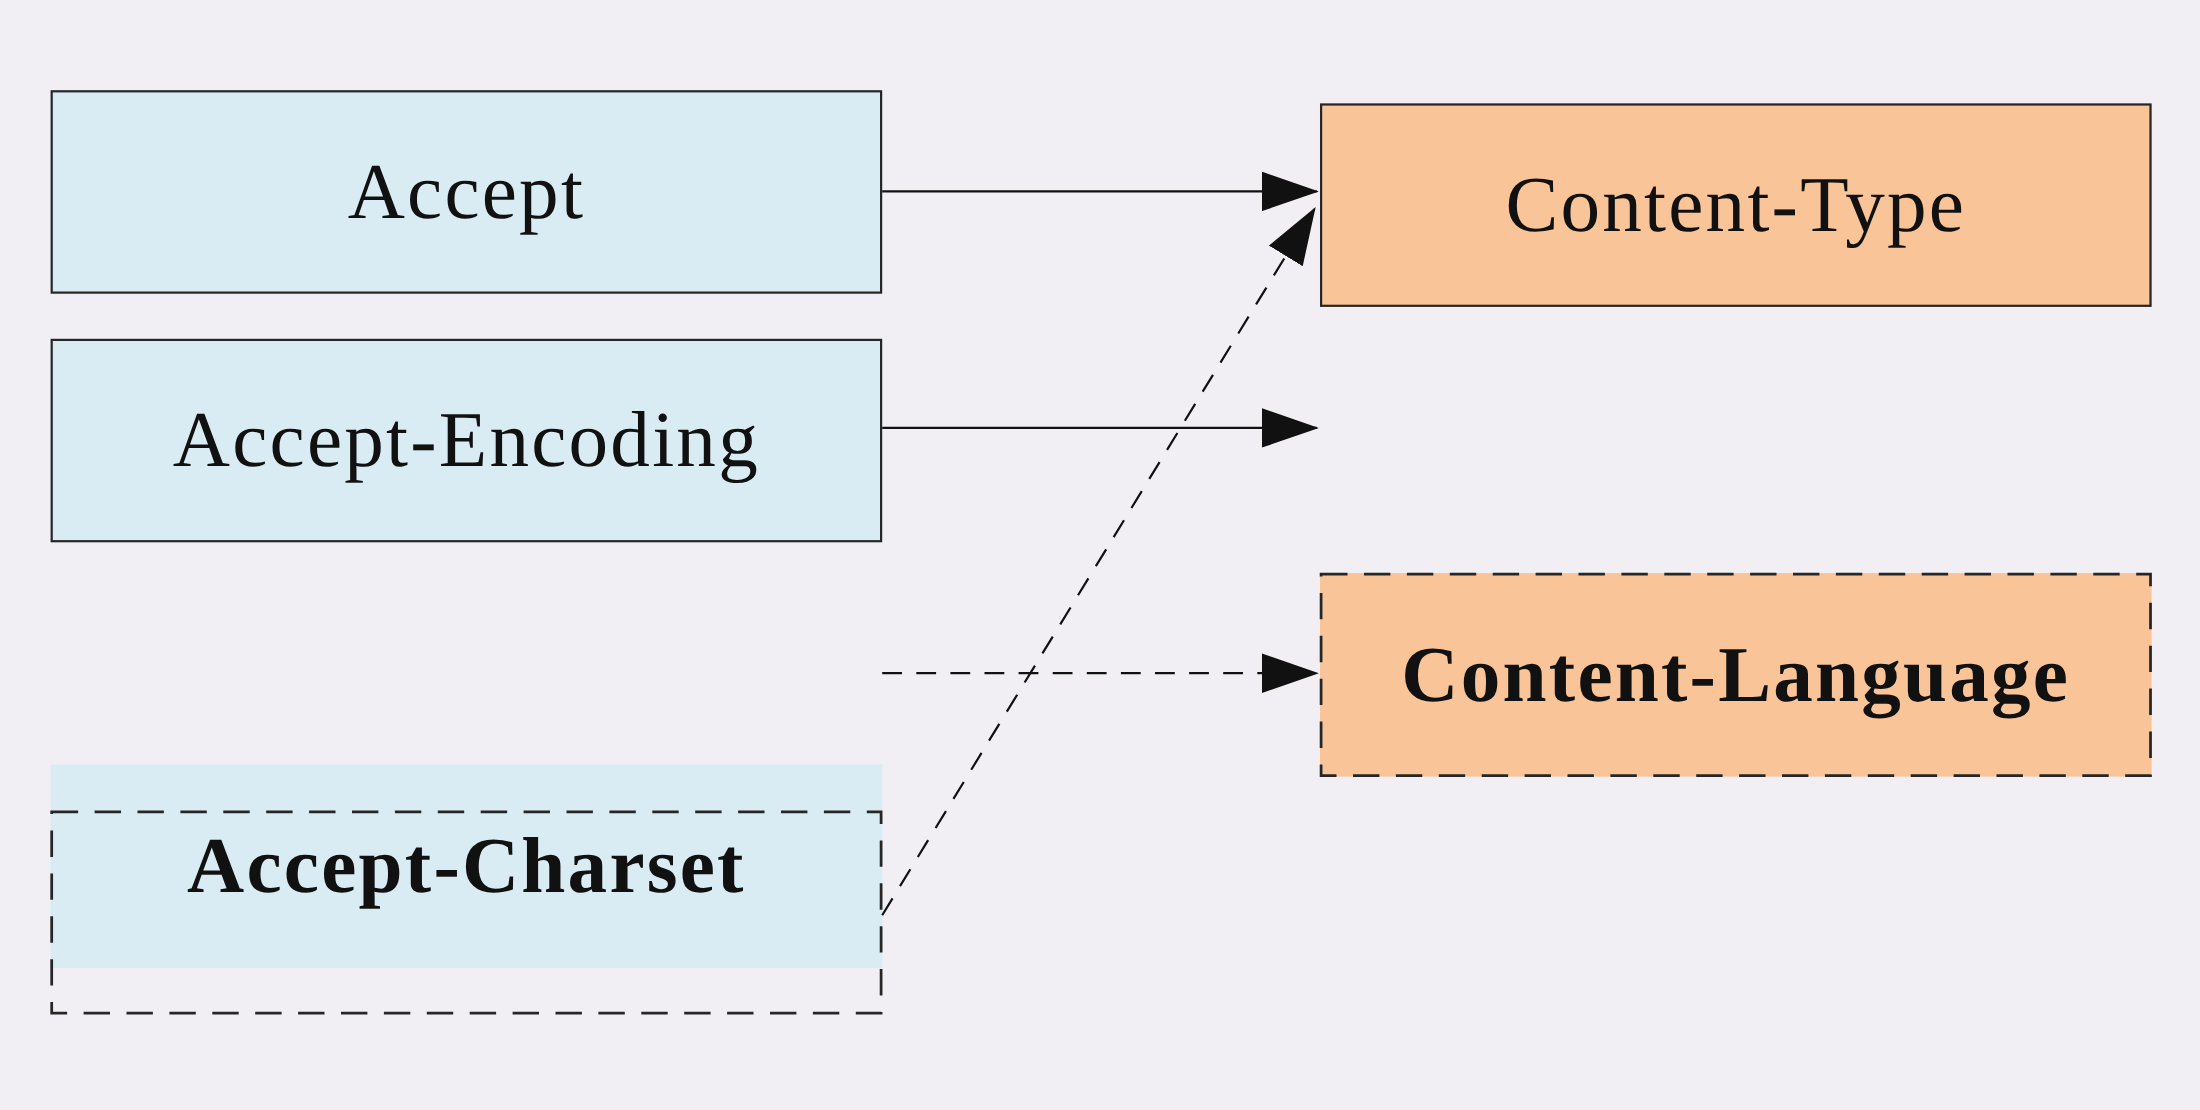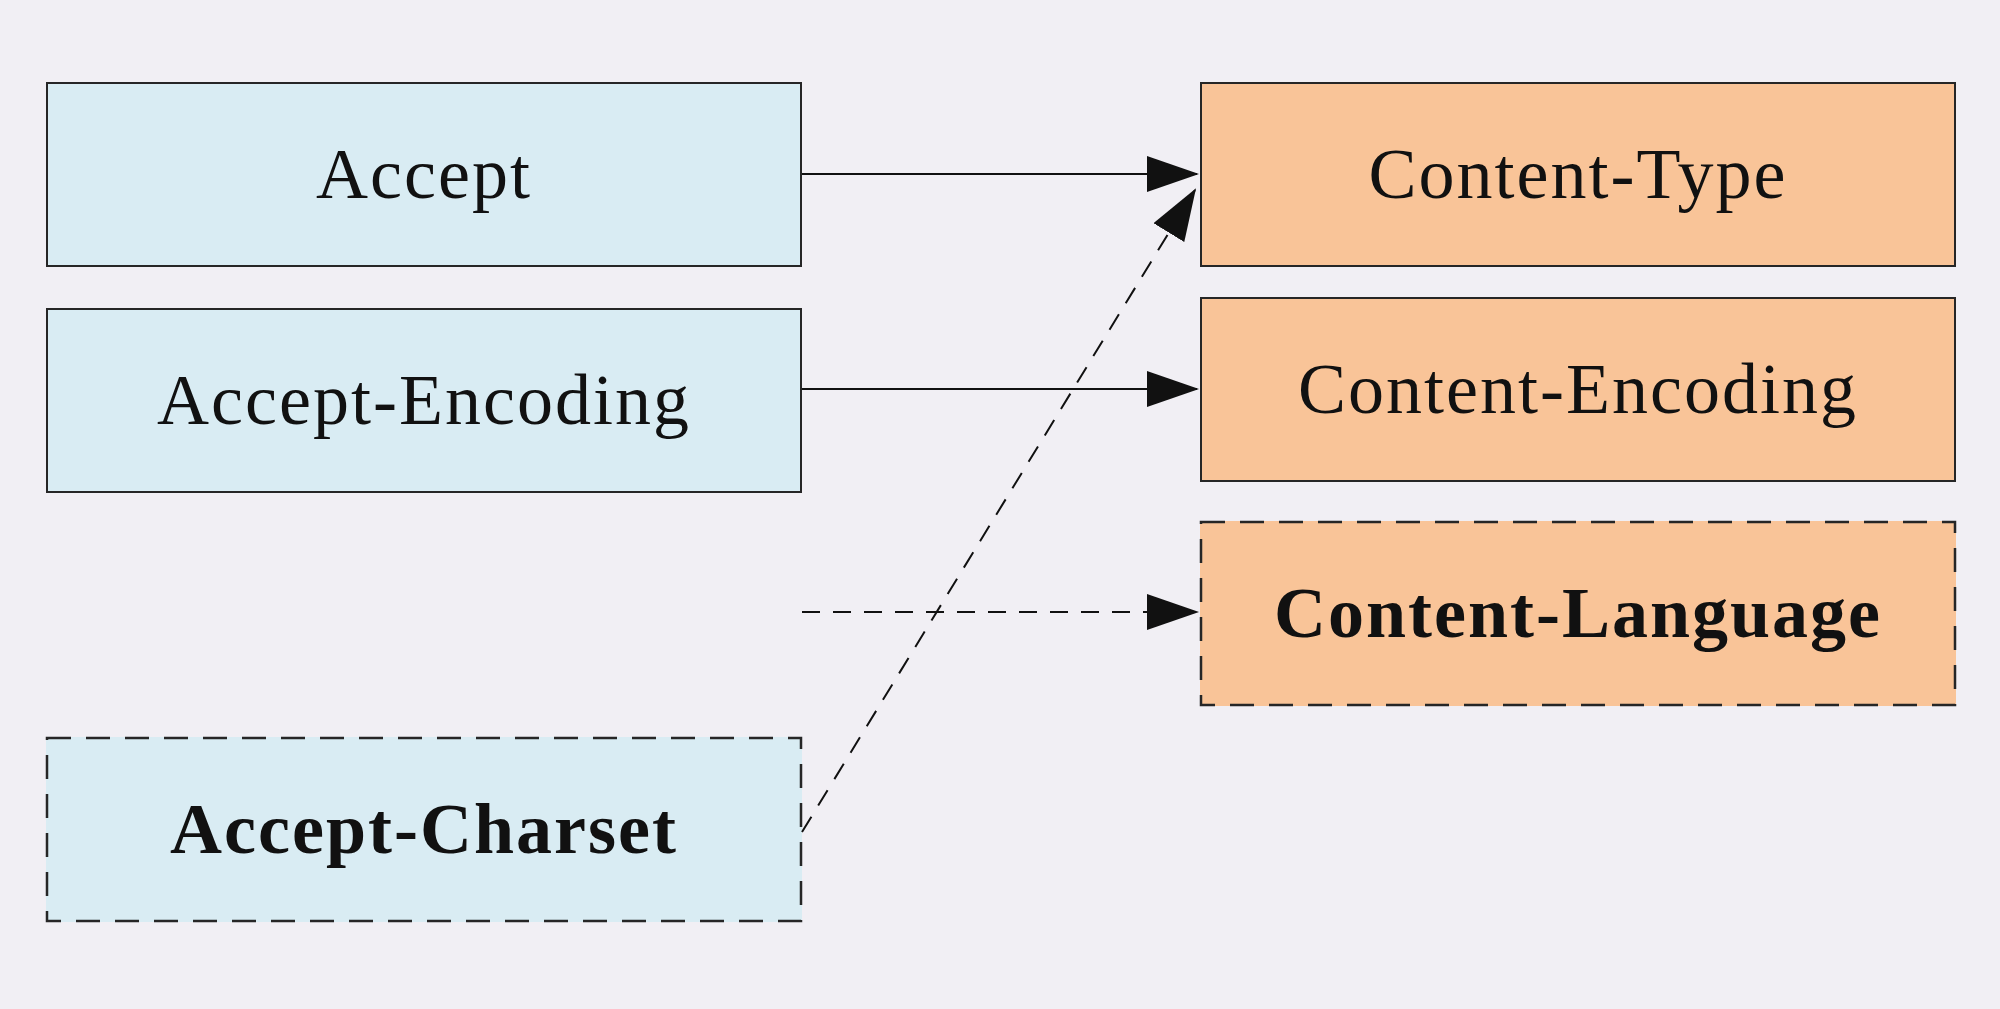--- a/index.html
+++ b/index.html
@@ -48,31 +48,28 @@
 
   <div class="node req solid" style="top:82px">
     <span class="label">Accept</span>
   </div>
 
   <div class="node req solid" style="top:308px">
     <span class="label">Accept-Encoding</span>
   </div>
 
 
-  <div class="node req dashed" style="top:737px">
+  <div class="node req dashed" style="top:695px">
     <span class="label">Accept-Charset</span>
   </div>
 
-  <div class="node resp solid" style="top:82px">
+  <div class="node resp solid" style="top:94px">
     <span class="label">Content-Type</span>
   </div>
 
-  <div class="node resp solid" style="top:297px">
-    <span class="label">Content-Encoding</span>
-  </div>
 
   <div class="node resp dashed" style="top:521px">
     <span class="label">Content-Language</span>
   </div>
 
   <svg class="overlay" viewBox="0 0 2000 1009" xmlns="http://www.w3.org/2000/svg">
     <defs>
       <marker id="arrowhead" markerUnits="userSpaceOnUse" markerWidth="52" markerHeight="36" viewBox="0 0 52 36" refX="50" refY="18" orient="auto">
         <path d="M0,0 L52,18 L0,36 Z" fill="#111111"></path>
       </marker>

